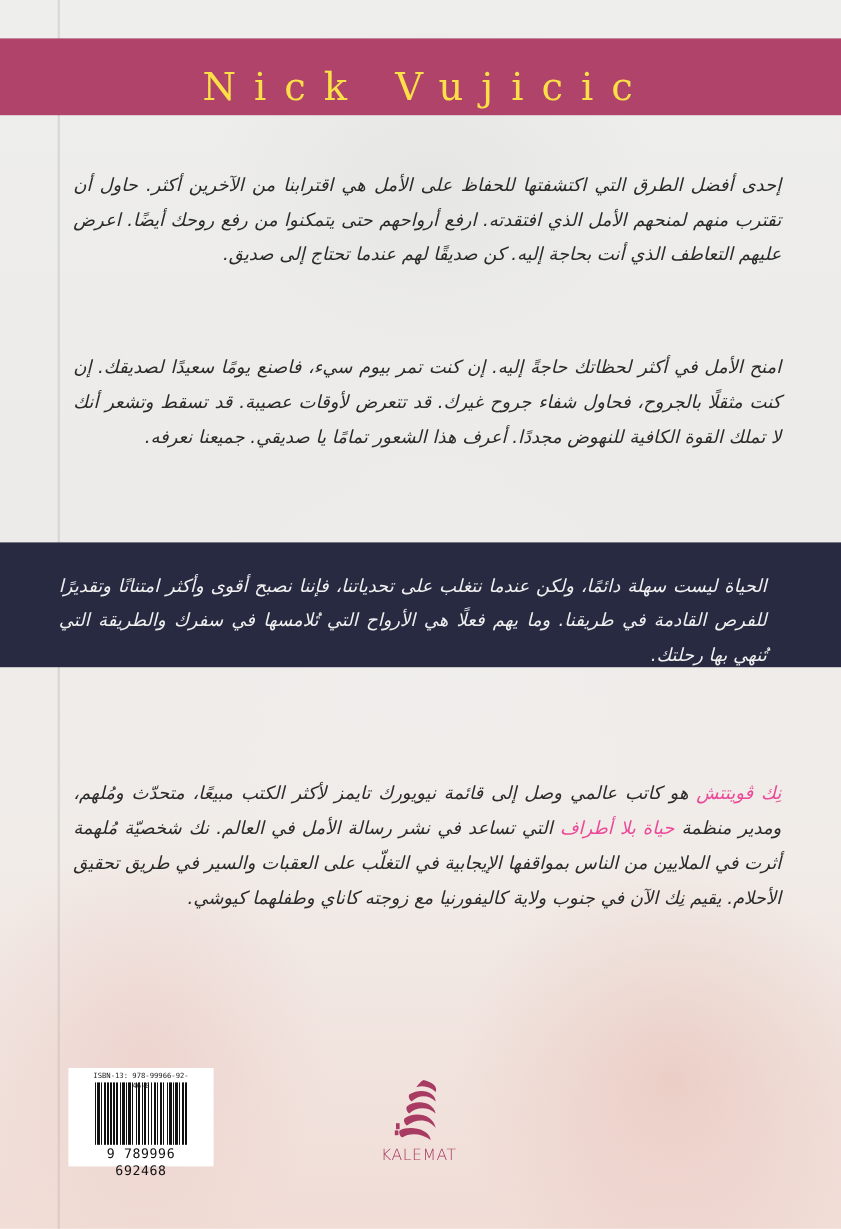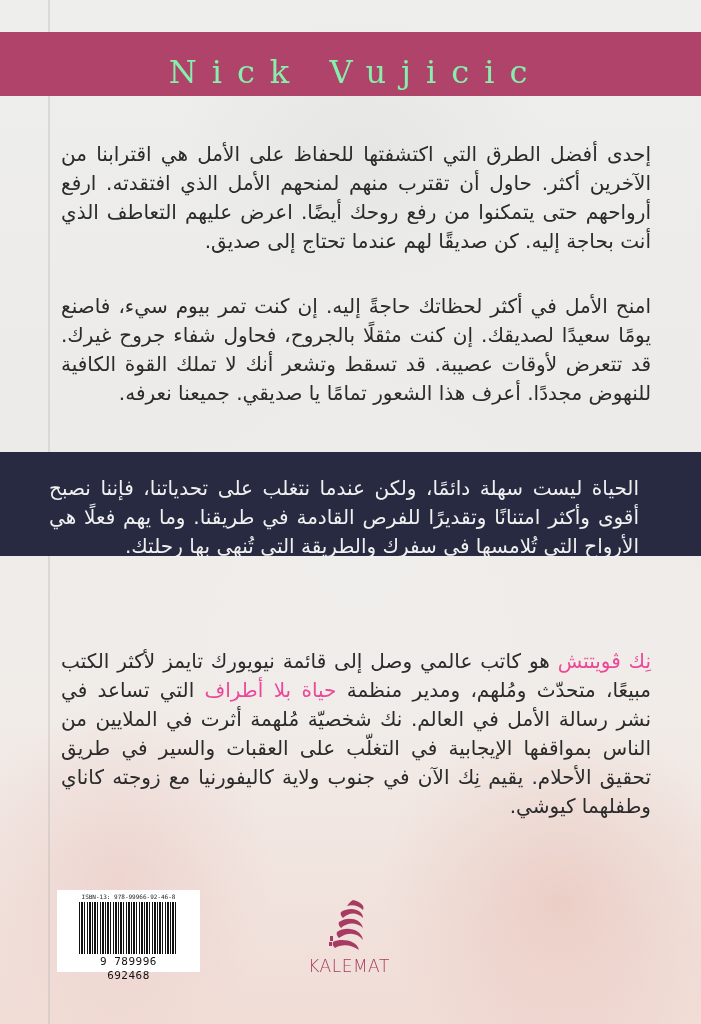--- a/index.html
+++ b/index.html
@@ -17,40 +17,40 @@
       position: absolute; left: 48px; top: 0; bottom: 0; width: 2px;
       background: rgba(180,180,180,0.35);
     }
     .title-band {
       position: absolute; left: 0; top: 32px; width: 701px; height: 64px;
       background: #b04369;
       display: flex; align-items: center; justify-content: center;
     }
     .title-band span {
       font-family: "DejaVu Serif", serif;
-      color: #86efac; font-size: 32px; letter-spacing: 15px;
+      color: #fde047; font-size: 32px; letter-spacing: 15px;
       padding-left: 10px;
       margin-top: 16px;
     }
     .para {
       position: absolute; right: 50px; width: 590px;
       direction: rtl; text-align: justify; text-align-last: right;
-      font-size: 20px; line-height: 29px; color: #2b2b2b;
+      font-size: 15px; line-height: 29px; color: #2b2b2b; font-style: italic;
     }
     .p1 { top: 140px; }
     .p2 { top: 292px; }
     .dark-band {
       position: absolute; left: 0; top: 452px; width: 701px; height: 104px;
       background: #272a40;
     }
     .p3 { top: 462px; color: #f0f0f0; }
     .p4 { top: 647px; }
     .hl { color: #ec4899; }
     .barcode {
-      position: absolute; left: 57px; top: 890px; width: 143px; height: 82px;
+      position: absolute; left: 57px; top: 890px; width: 121px; height: 82px;
       background: #fff; padding: 2px 20px; box-sizing: border-box;
     }
     .barcode .isbn {
       font-family: "DejaVu Sans Mono", monospace; font-size: 6px; color: #222;
       text-align: center; height: 9px; line-height: 9px;
     }
     .barcode .bars {
       height: 52px; margin: 1px 2px;
       background: repeating-linear-gradient(90deg,
         #111 0 1px, #fff 1px 2px, #111 2px 4px, #fff 4px 5px, #111 5px 6px, #fff 6px 8px,
@@ -59,21 +59,21 @@
     .barcode .num {
       font-family: "DejaVu Sans Mono", monospace; font-size: 11px; color: #111;
       text-align: center; line-height: 14px; letter-spacing: 0.5px;
     }
     .logo {
       position: absolute; left: 294px; top: 898px; width: 110px; height: 84px;
       display: flex; flex-direction: column; align-items: center;
     }
     .logo svg { width: 44px; height: 56px; }
     .logo .name {
-      color: #a83b62; font-size: 17px; letter-spacing: 0.5px; margin-top: 2px;
+      color: #a83b62; font-size: 13px; letter-spacing: 0.5px; margin-top: 2px;
       font-family: "DejaVu Sans", sans-serif; font-weight: 300;
     }
   </style>
 </head>
 <body>
 
 <div class="spine"></div>
 
 <div class="title-band">
   <span>Nick Vujicic</span>

